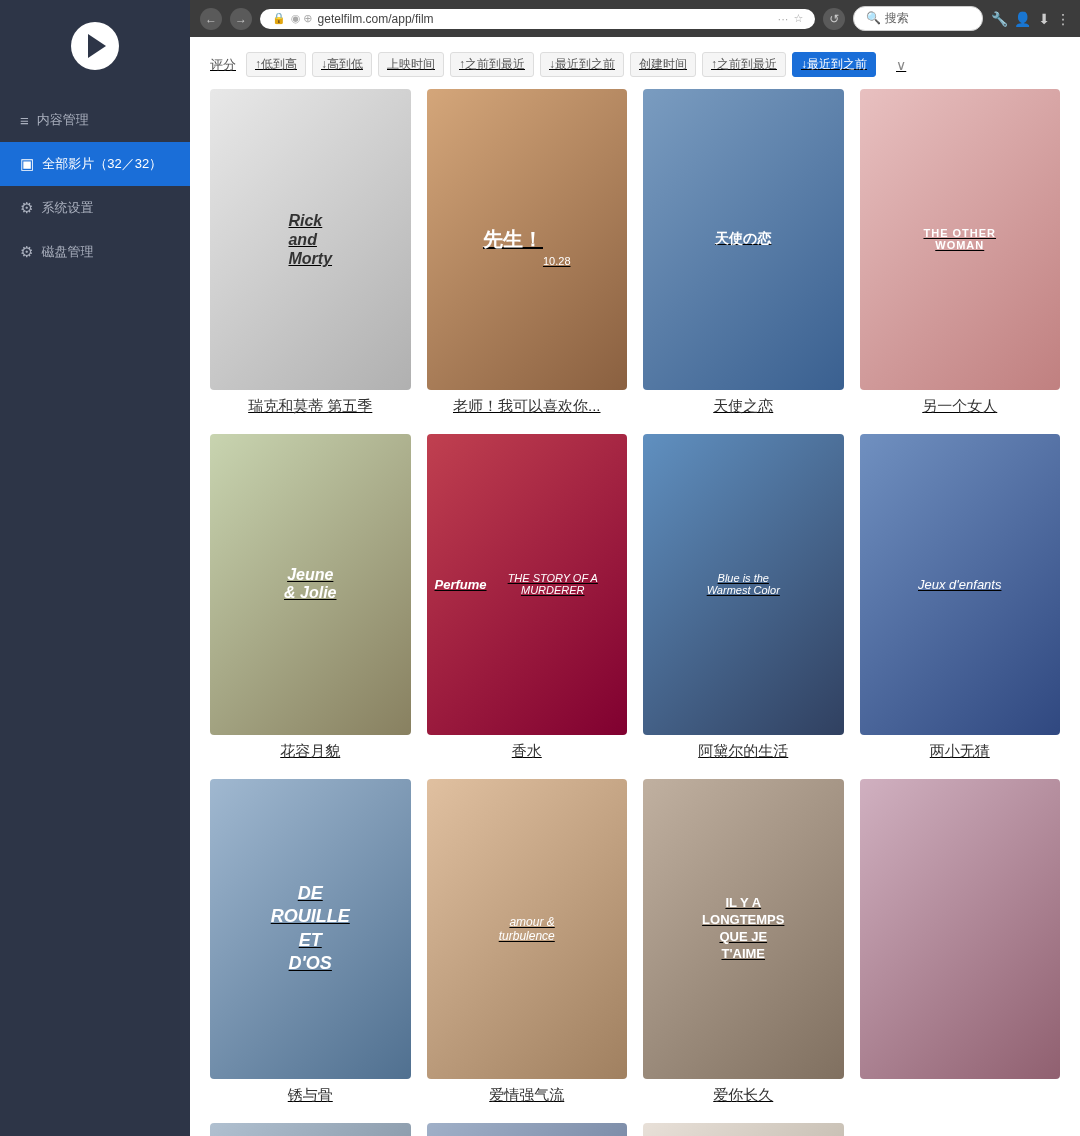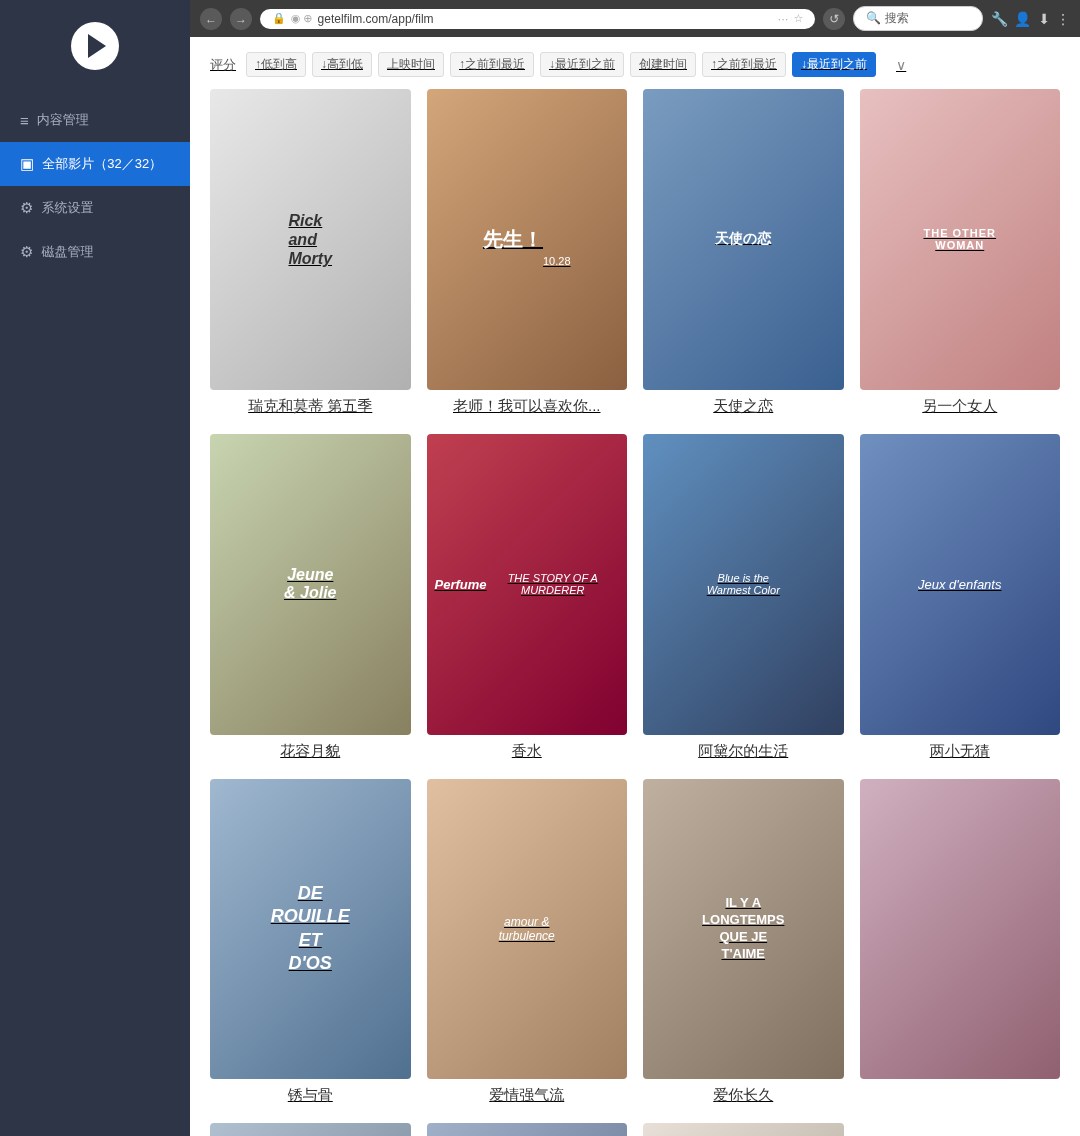--- a/index.html
+++ b/index.html
@@ -346,21 +346,21 @@
       <div class="film-card">
         <div class="film-poster poster-9">
           <div class="film-poster-inner" style="color:#fff; font-size:18px; font-style:italic; font-weight:bold; text-align:center; line-height:1.3;">DE<br>ROUILLE<br>ET<br>D'OS</div>
         </div>
         <div class="film-title">锈与骨</div>
       </div>
 
 
       <div class="film-card">
         <div class="film-poster poster-11">
-          <div class="film-poster-inner" style="color:#fff; font-size:12px; font-style:italic; text-align:center;">amour &amp;<br>turbulence</div>
+          <div class="film-poster-inner" style="color:#fff; font-size:12px; font-style:italic; text-align:right;">amour &amp;<br>turbulence</div>
         </div>
         <div class="film-title">爱情强气流</div>
       </div>
 
       <div class="film-card">
         <div class="film-poster poster-12">
           <div class="film-poster-inner" style="color:#fff; font-size:13px; font-weight:bold; text-align:center; line-height:1.3;">IL Y A<br>LONGTEMPS<br>QUE JE<br>T'AIME</div>
         </div>
         <div class="film-title">爱你长久</div>
       </div>

